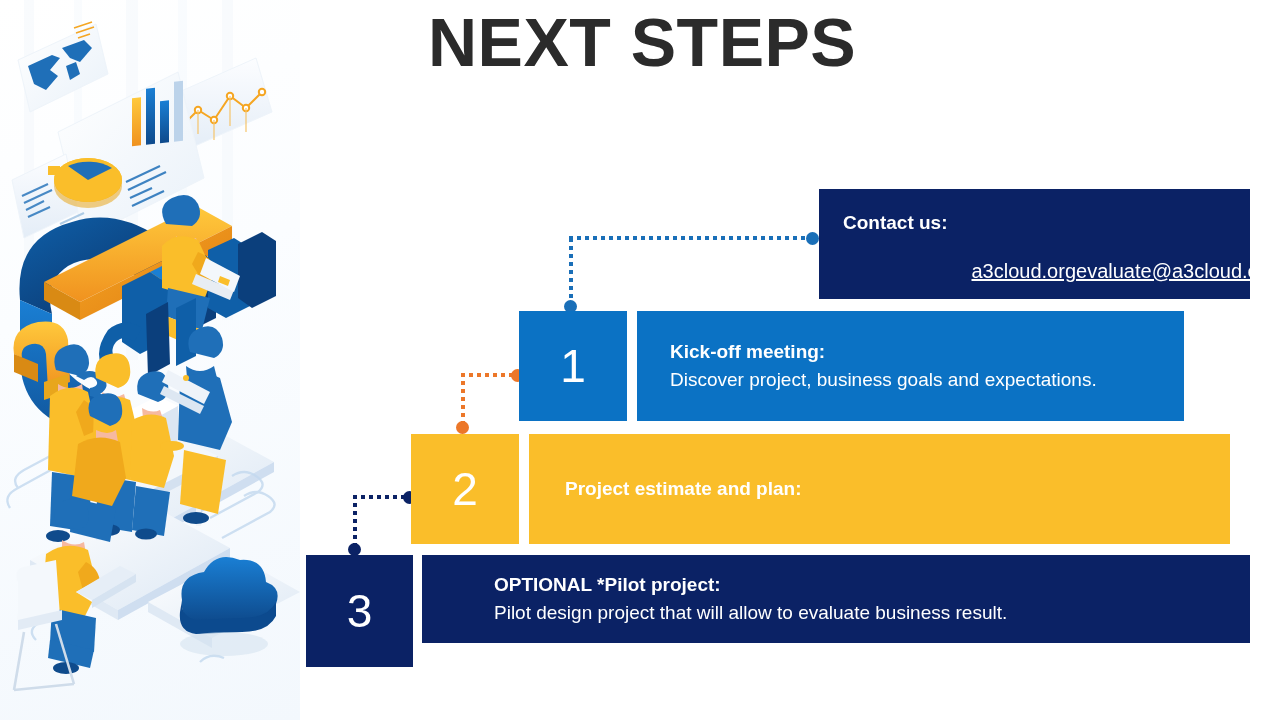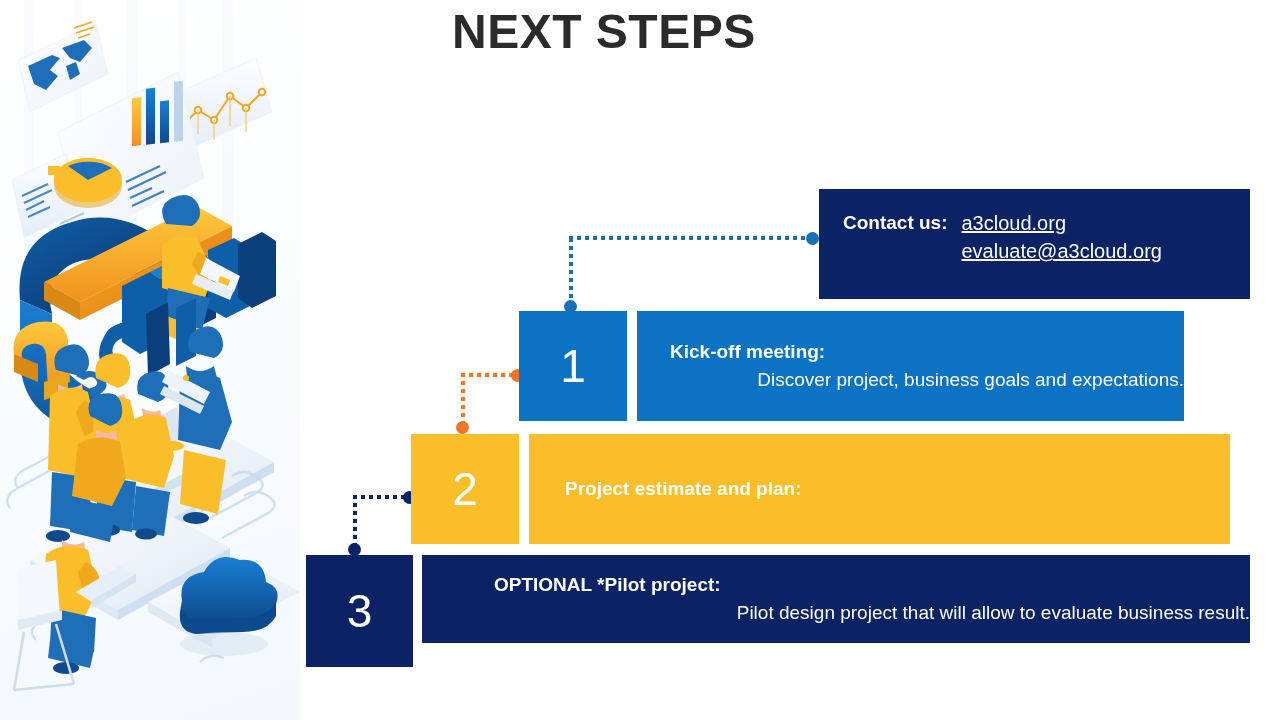--- a/index.html
+++ b/index.html
@@ -13,22 +13,22 @@
   #slide {
     position: relative;
     width: 1280px; height: 720px;
     background: #ffffff;
     overflow: hidden;
   }
 
   
   #page-title {
     position: absolute;
-    left: 452px; top: 8px;
-    font-size: 48px;
+    left: 428px; top: 8px;
+    font-size: 68px;
     font-weight: 700;
     letter-spacing: 0.5px;
     color: #2b2b2b;
     line-height: 1.0;
     white-space: nowrap;
   }
 
   
   #illustration {
     position: absolute;
@@ -62,21 +62,20 @@
   }
   .text-box .heading {
     font-weight: 700;
     font-size: 19px;
     line-height: 1.45;
   }
   .text-box .body {
     font-weight: 400;
     font-size: 19px;
     line-height: 1.45;
-    text-align: right;
   }
 
   
   #step1-num  { left:519px; top:311px; width:108px; height:110px; background:#0b72c4; }
   #step1-text { left:637px; top:311px; width:547px; height:110px; background:#0b72c4; padding:0 0 0 33px; }
 
   
   #step2-num  { left:411px; top:434px; width:108px; height:110px; background:#fabe2a; }
   #step2-text { left:529px; top:434px; width:701px; height:110px; background:#fabe2a; padding:0 8px 0 36px; }
 
@@ -87,29 +86,29 @@
   
   #contact-box {
     position: absolute;
     left: 819px; top: 189px;
     width: 431px; height: 110px;
     background: #0b2265;
     color: #ffffff;
     box-sizing: border-box;
     padding: 20px 0 0 24px;
   }
-  #contact-box .row { display: flex; align-items: flex-start; }
+  #contact-box .row { display: flex; align-items: flex-start; gap: 10px; }
   #contact-box .label {
     font-weight: 700;
     font-size: 19px;
     line-height: 1.48;
     white-space: nowrap;
     padding-right: 14px;
   }
-  #contact-box .links { display: flex; flex-direction: column; }
+  #contact-box .links { display: flex; flex-direction: row; margin-top: 48px; }
   #contact-box .links a {
     color: #ffffff;
     text-decoration: underline;
     font-size: 20px;
     line-height: 1.42;
     font-weight: 400;
     white-space: nowrap;
   }
 
   

